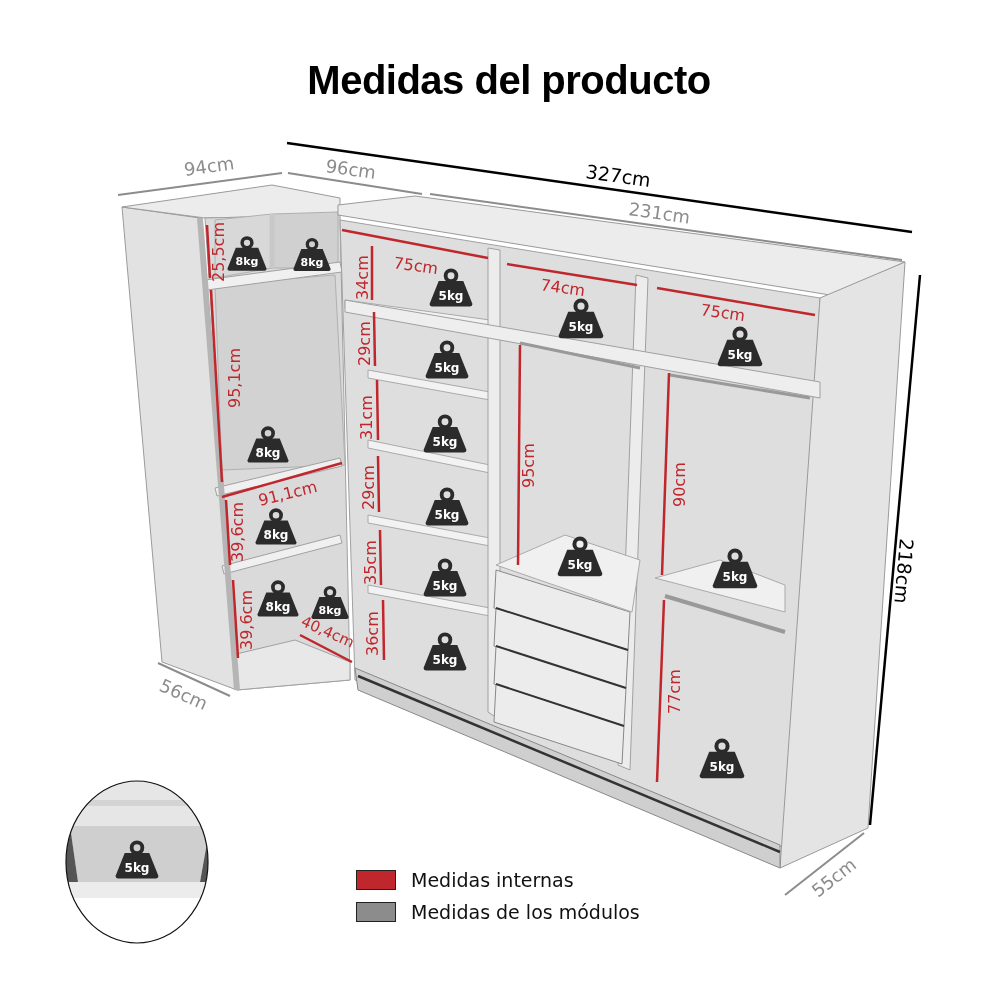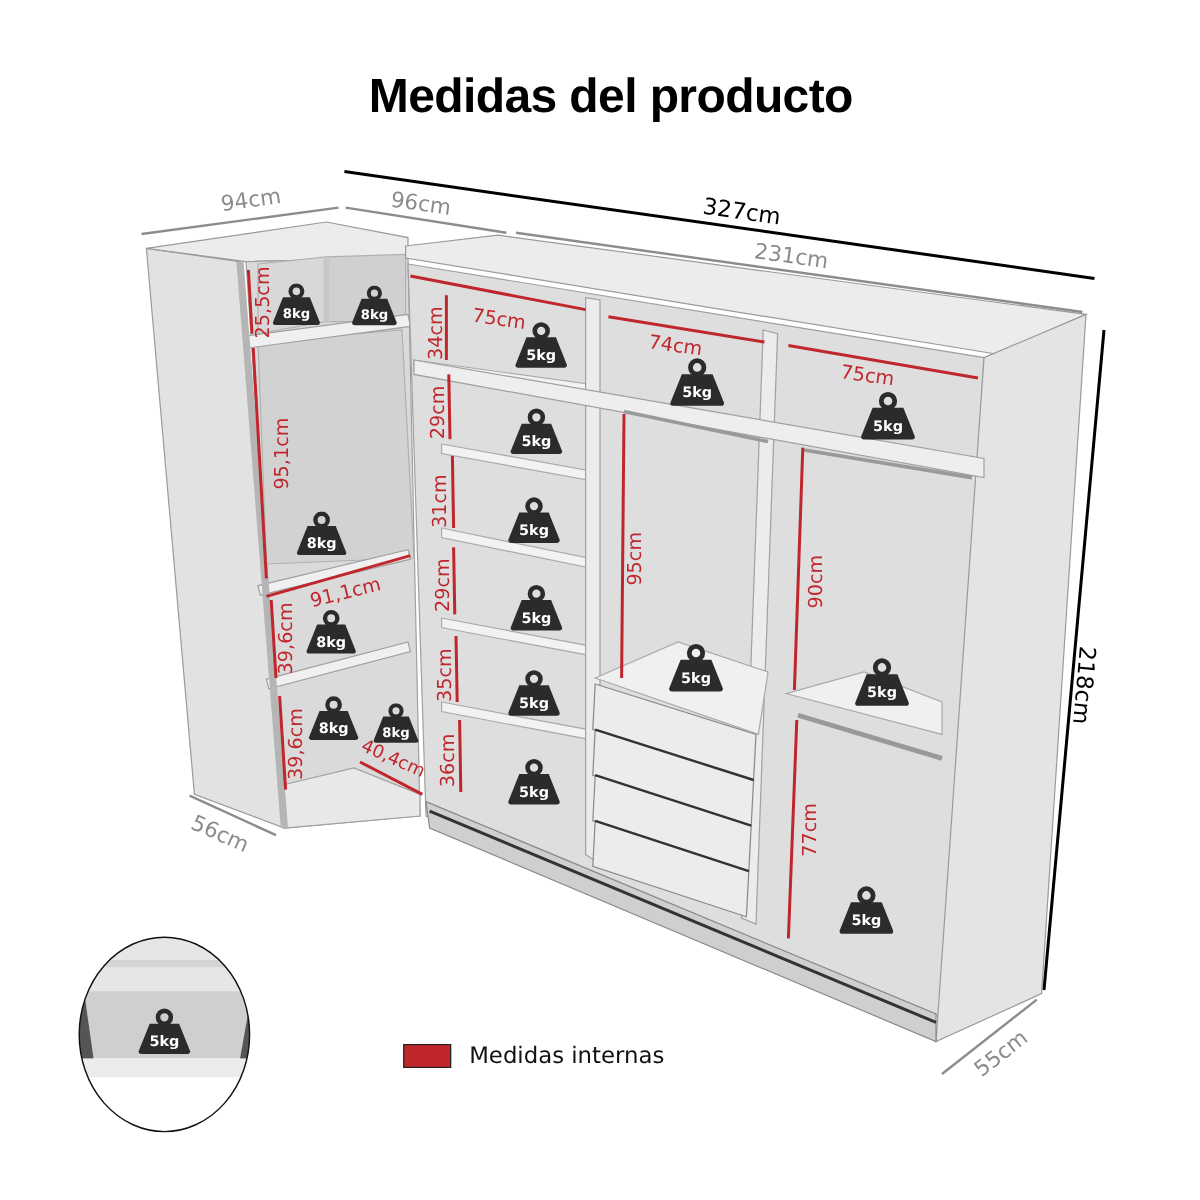--- a/index.html
+++ b/index.html
@@ -1,20 +1,20 @@
 <!DOCTYPE html>
 <html><head>
 <meta charset="utf-8">
 <style>
   html,body{margin:0;padding:0;background:#ffffff;}
   body{width:1000px;height:1000px;position:relative;overflow:hidden;font-family:"Liberation Sans",sans-serif;}
   .title{position:absolute;left:0;top:58px;width:1018px;text-align:center;font-size:40px;font-weight:bold;color:#000;letter-spacing:-0.5px;}
   svg.diagram{position:absolute;left:0;top:0;width:1000px;height:1000px;}
   .dim{font-family:"DejaVu Sans",sans-serif;}
-  .legend{position:absolute;left:336px;top:864px;}
+  .legend{position:absolute;left:356px;top:864px;}
   .legend-row{display:flex;align-items:center;height:32px;}
   .swatch{width:40px;height:20px;border:1px solid #222;box-sizing:border-box;margin-right:15px;}
   .legend-label{font-family:"DejaVu Sans",sans-serif;font-size:19px;color:#111;}
   .wt text{font-family:"DejaVu Sans",sans-serif;font-weight:bold;fill:#fff;}
 </style>
 </head>
 <body>
 
 <div class="title">Medidas del producto</div>
 
@@ -243,13 +243,17 @@
         <text x="23" y="32" font-size="12" text-anchor="middle">5kg</text>
       </g>
   </g>
 </svg>
 
 <div class="legend">
   <div class="legend-row">
     <div class="swatch" style="background:#c0272d"></div>
     <span class="legend-label">Medidas internas</span>
   </div>
+  <div class="legend-row">
+    <div class="swatch" style="background:#8c8c8c"></div>
+    <span class="legend-label">Medidas de los módulos</span>
+  </div>
 </div>
 
 </body></html>

